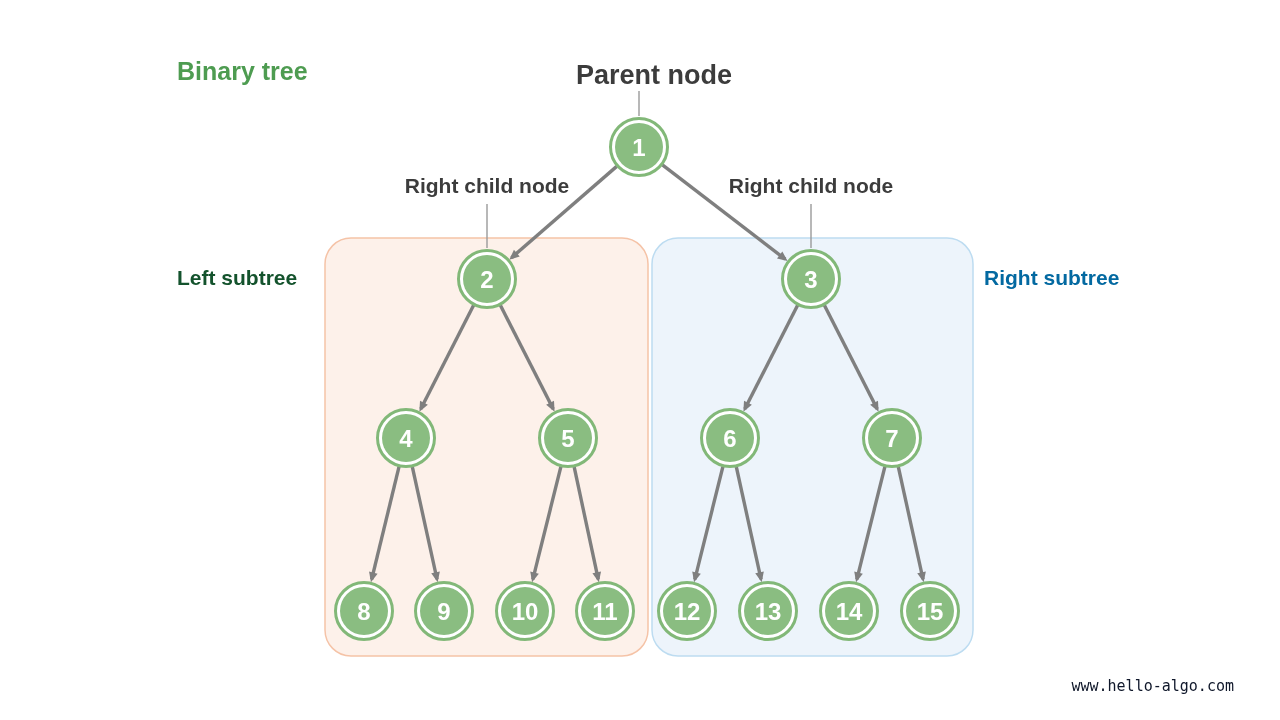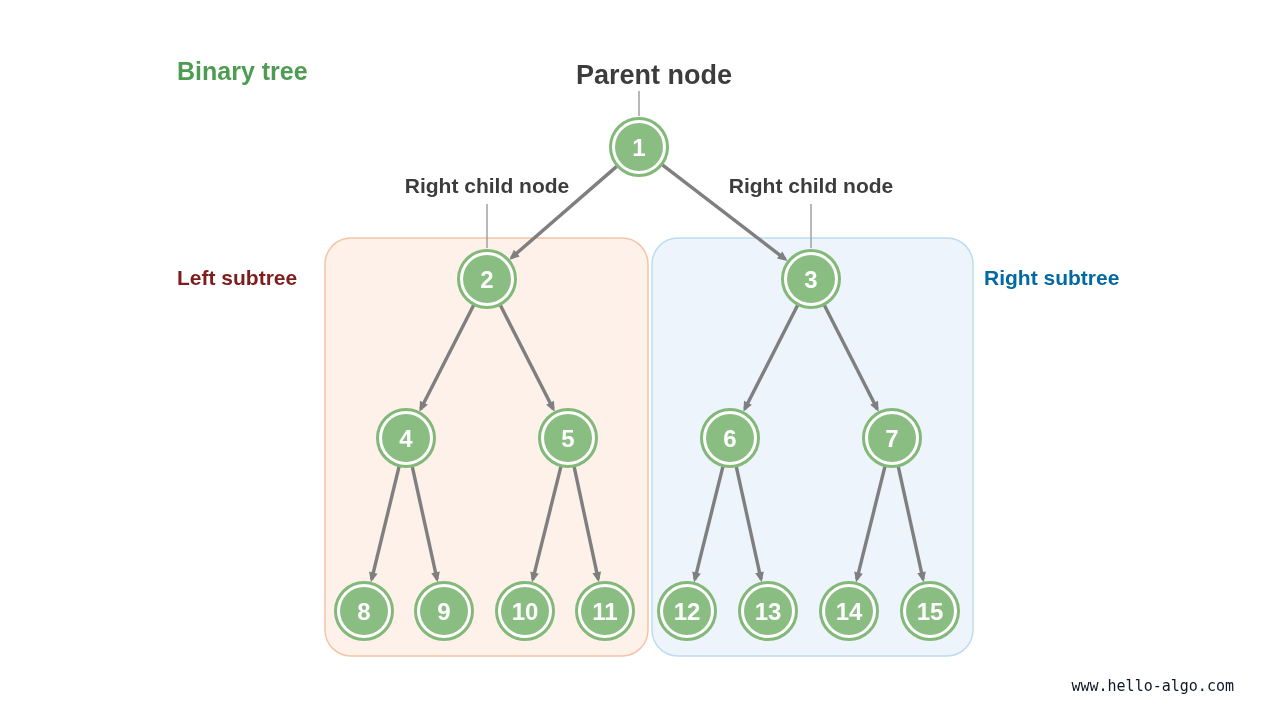--- a/index.html
+++ b/index.html
@@ -141,19 +141,19 @@
     </svg>
 
   <div class="lbl title" style="color: rgb(78, 156, 81);">Binary tree</div>
 
   <div class="lbl parent-label" style="color: rgb(60, 60, 60);">Parent node</div>
 
   <div class="lbl left-child-label" style="color: rgb(60, 60, 60);">Right child node</div>
 
   <div class="lbl right-child-label" style="color: rgb(60, 60, 60);">Right child node</div>
 
-  <div class="lbl left-subtree-label" style="color: #7f1d1d;">Left subtree</div>
+  <div class="lbl left-subtree-label" style="color: #14532d;">Left subtree</div>
 
   <div class="lbl right-subtree-label" style="color: #0369a1;">Right subtree</div>
 
   <div class="lbl watermark" style="color: #0f172a;">www.hello-algo.com</div>
 
 </div>
 
 </body></html>

